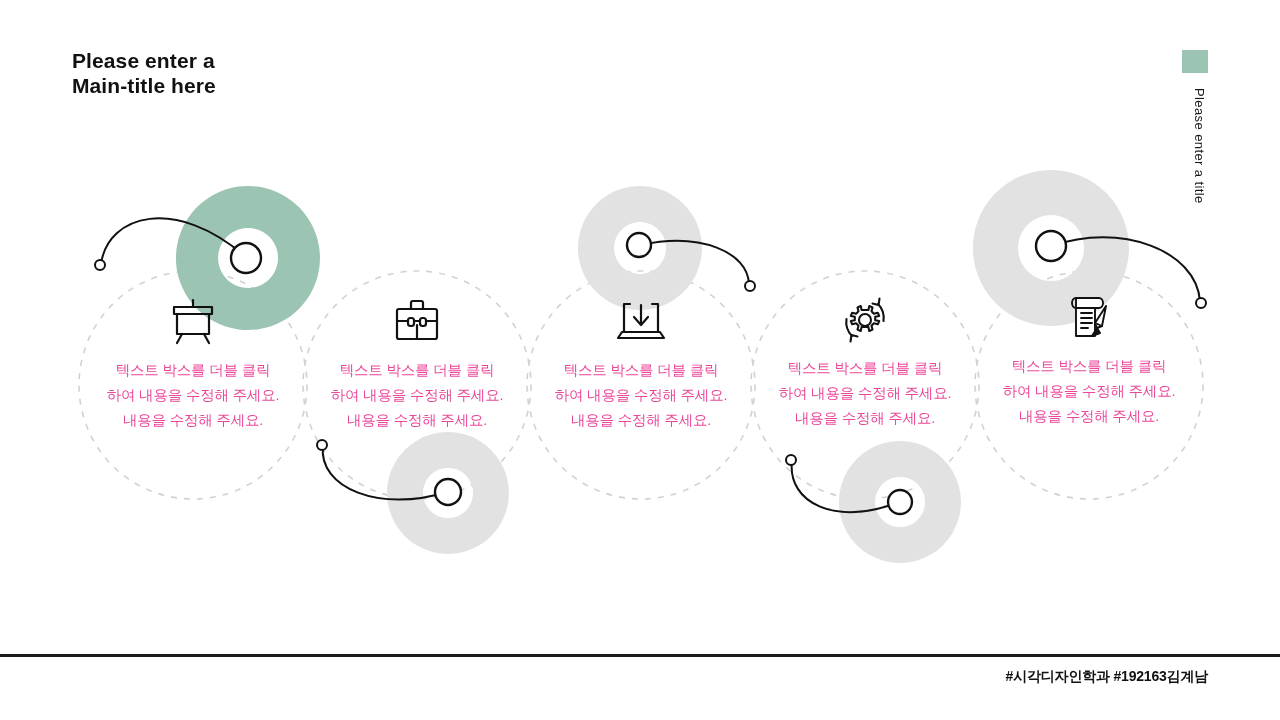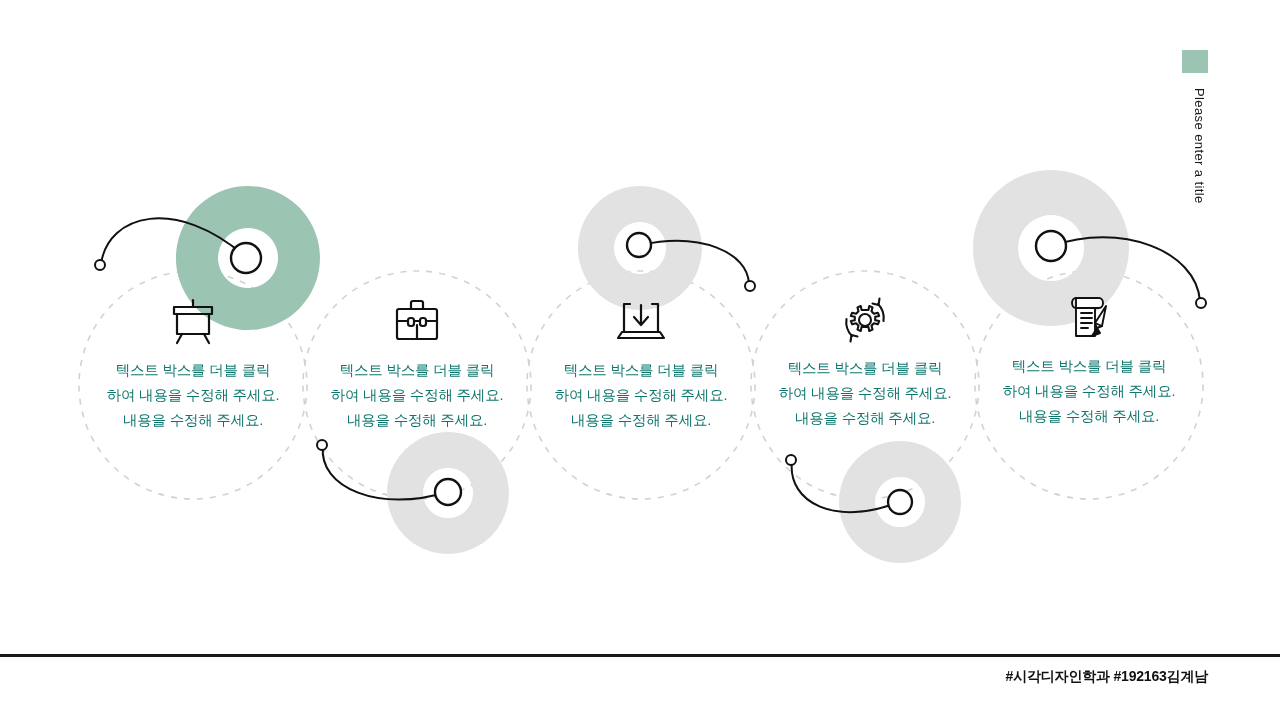--- a/index.html
+++ b/index.html
@@ -36,39 +36,41 @@
 
   
   .card{ position:absolute; width:226px; text-align:center; }
   .card-icon{
     position:absolute; left:50%; top:0; transform:translateX(-50%);
     width:56px; height:52px;
   }
   .card-icon svg{ width:100%; height:100%; display:block; }
   .card-text{
     position:absolute; left:0; top:62px; width:100%;
-    font-size:14.5px; line-height:25px; color:#0f766e;
+    font-size:14.5px; line-height:25px; color:#ec4899;
     font-weight:500; white-space:pre-line; letter-spacing:-.2px;
   }
 
   
   .footer-rule{
     position:absolute; left:0; top:654px; width:1280px; height:3px;
     background:#1a1a1a;
   }
   .footer-text{
     position:absolute; right:72px; top:668px;
     font-size:14px; font-weight:700; color:#111111; letter-spacing:-.2px;
   }
 </style>
 </head>
 <body>
 
 <div id="slide">
 
+  <div class="main-title">Please enter a
+Main-title here</div>
 
   <div class="accent-square"></div>
 
   <div class="side-title">Please enter a title</div>
 
   <svg id="deco" viewBox="0 0 1280 720" xmlns="http://www.w3.org/2000/svg">
 
     <g fill="none" stroke="#d2d2d2" stroke-width="1.6" stroke-dasharray="6 7">
       <circle cx="193" cy="385" r="114"></circle>
       <circle cx="417" cy="385" r="114"></circle>

